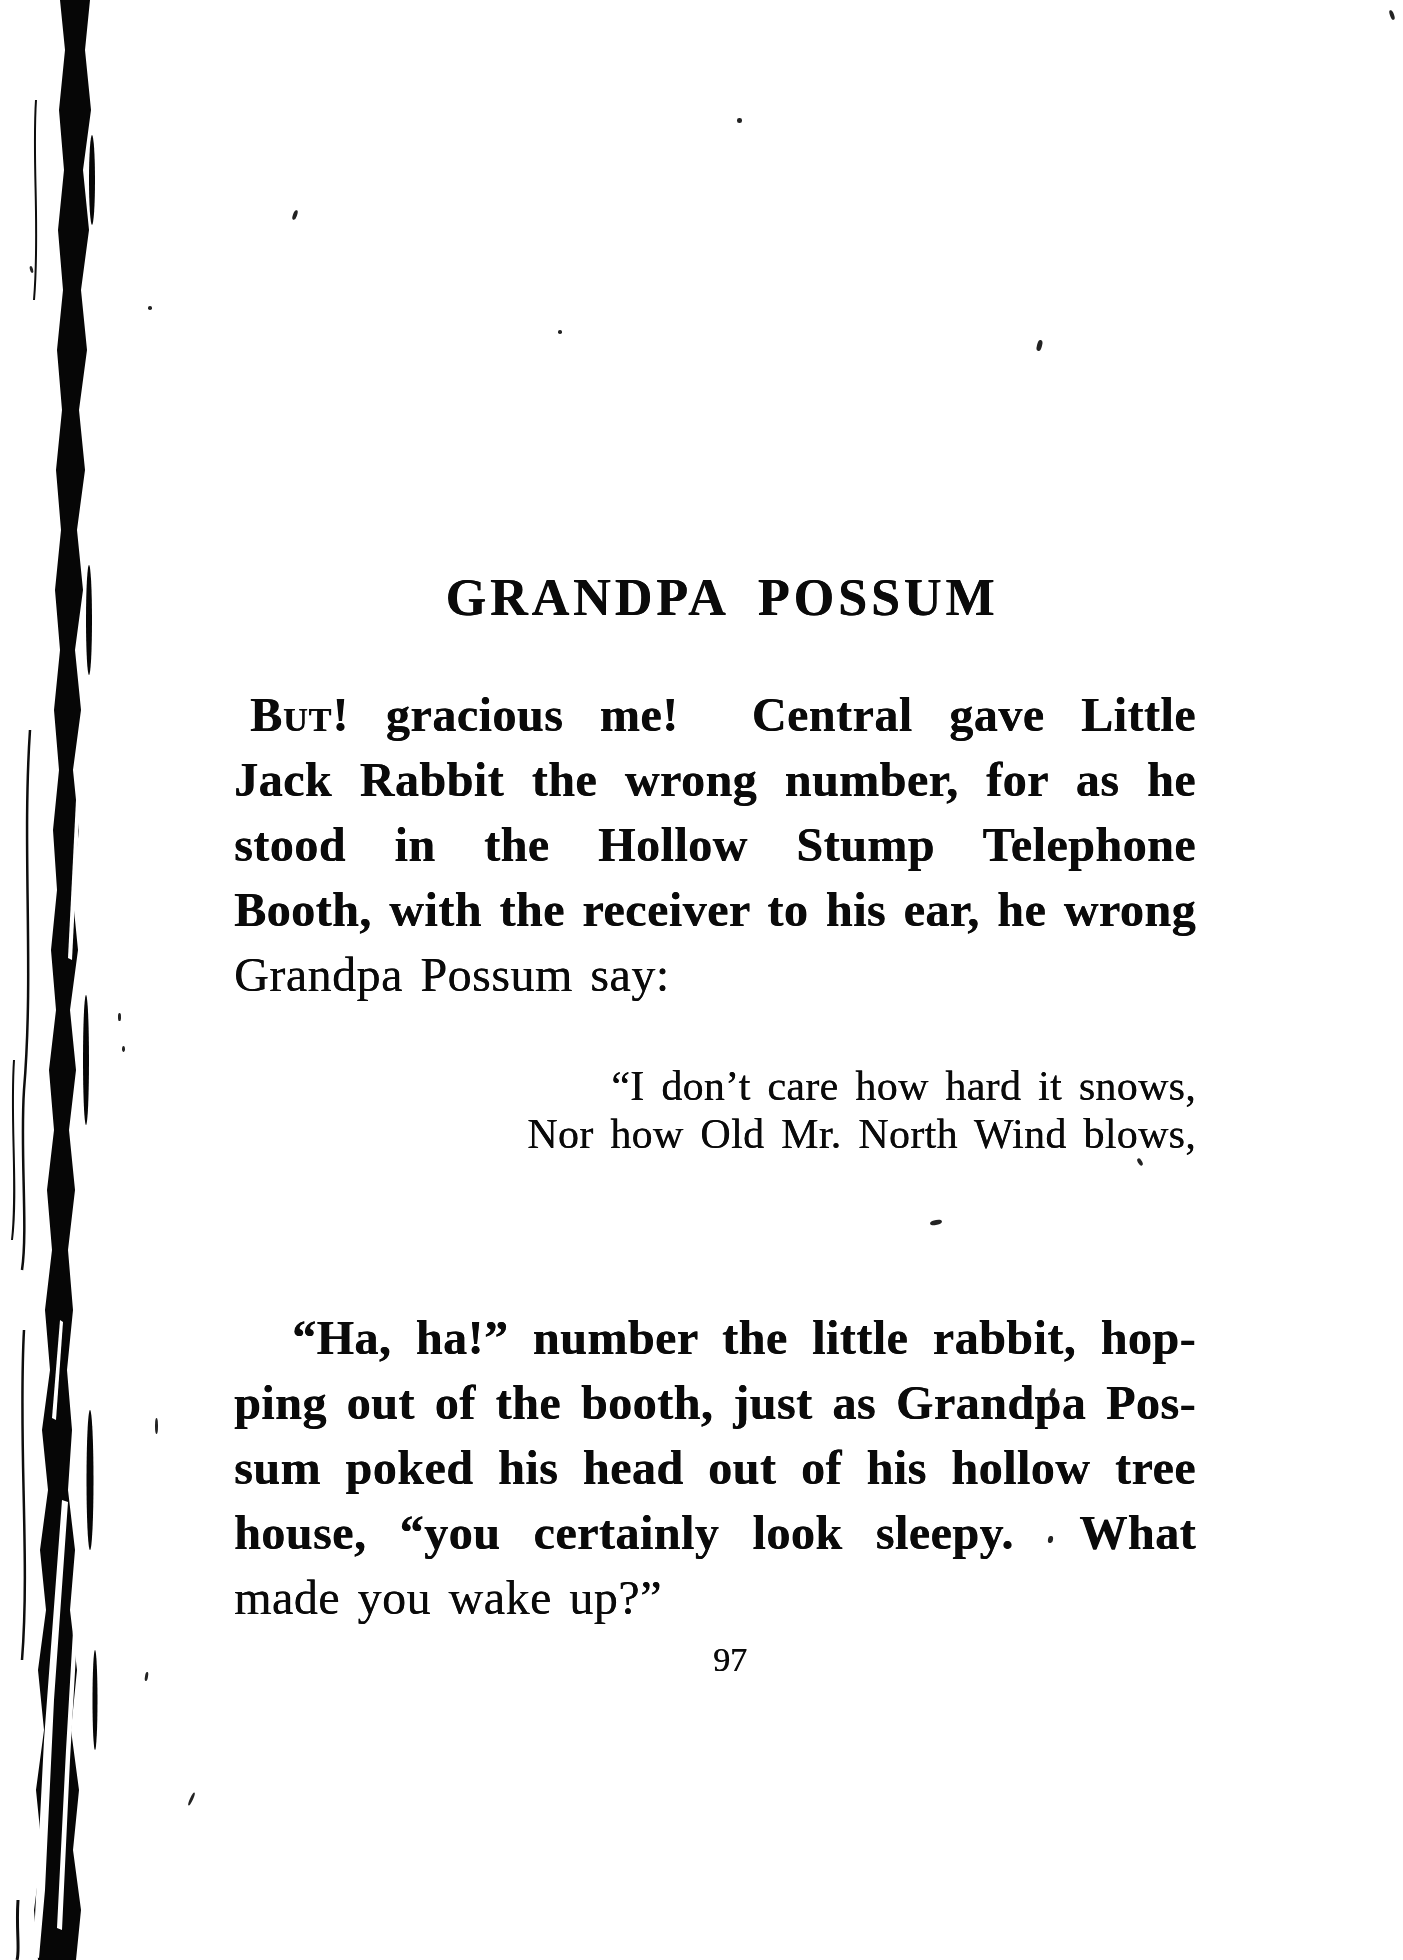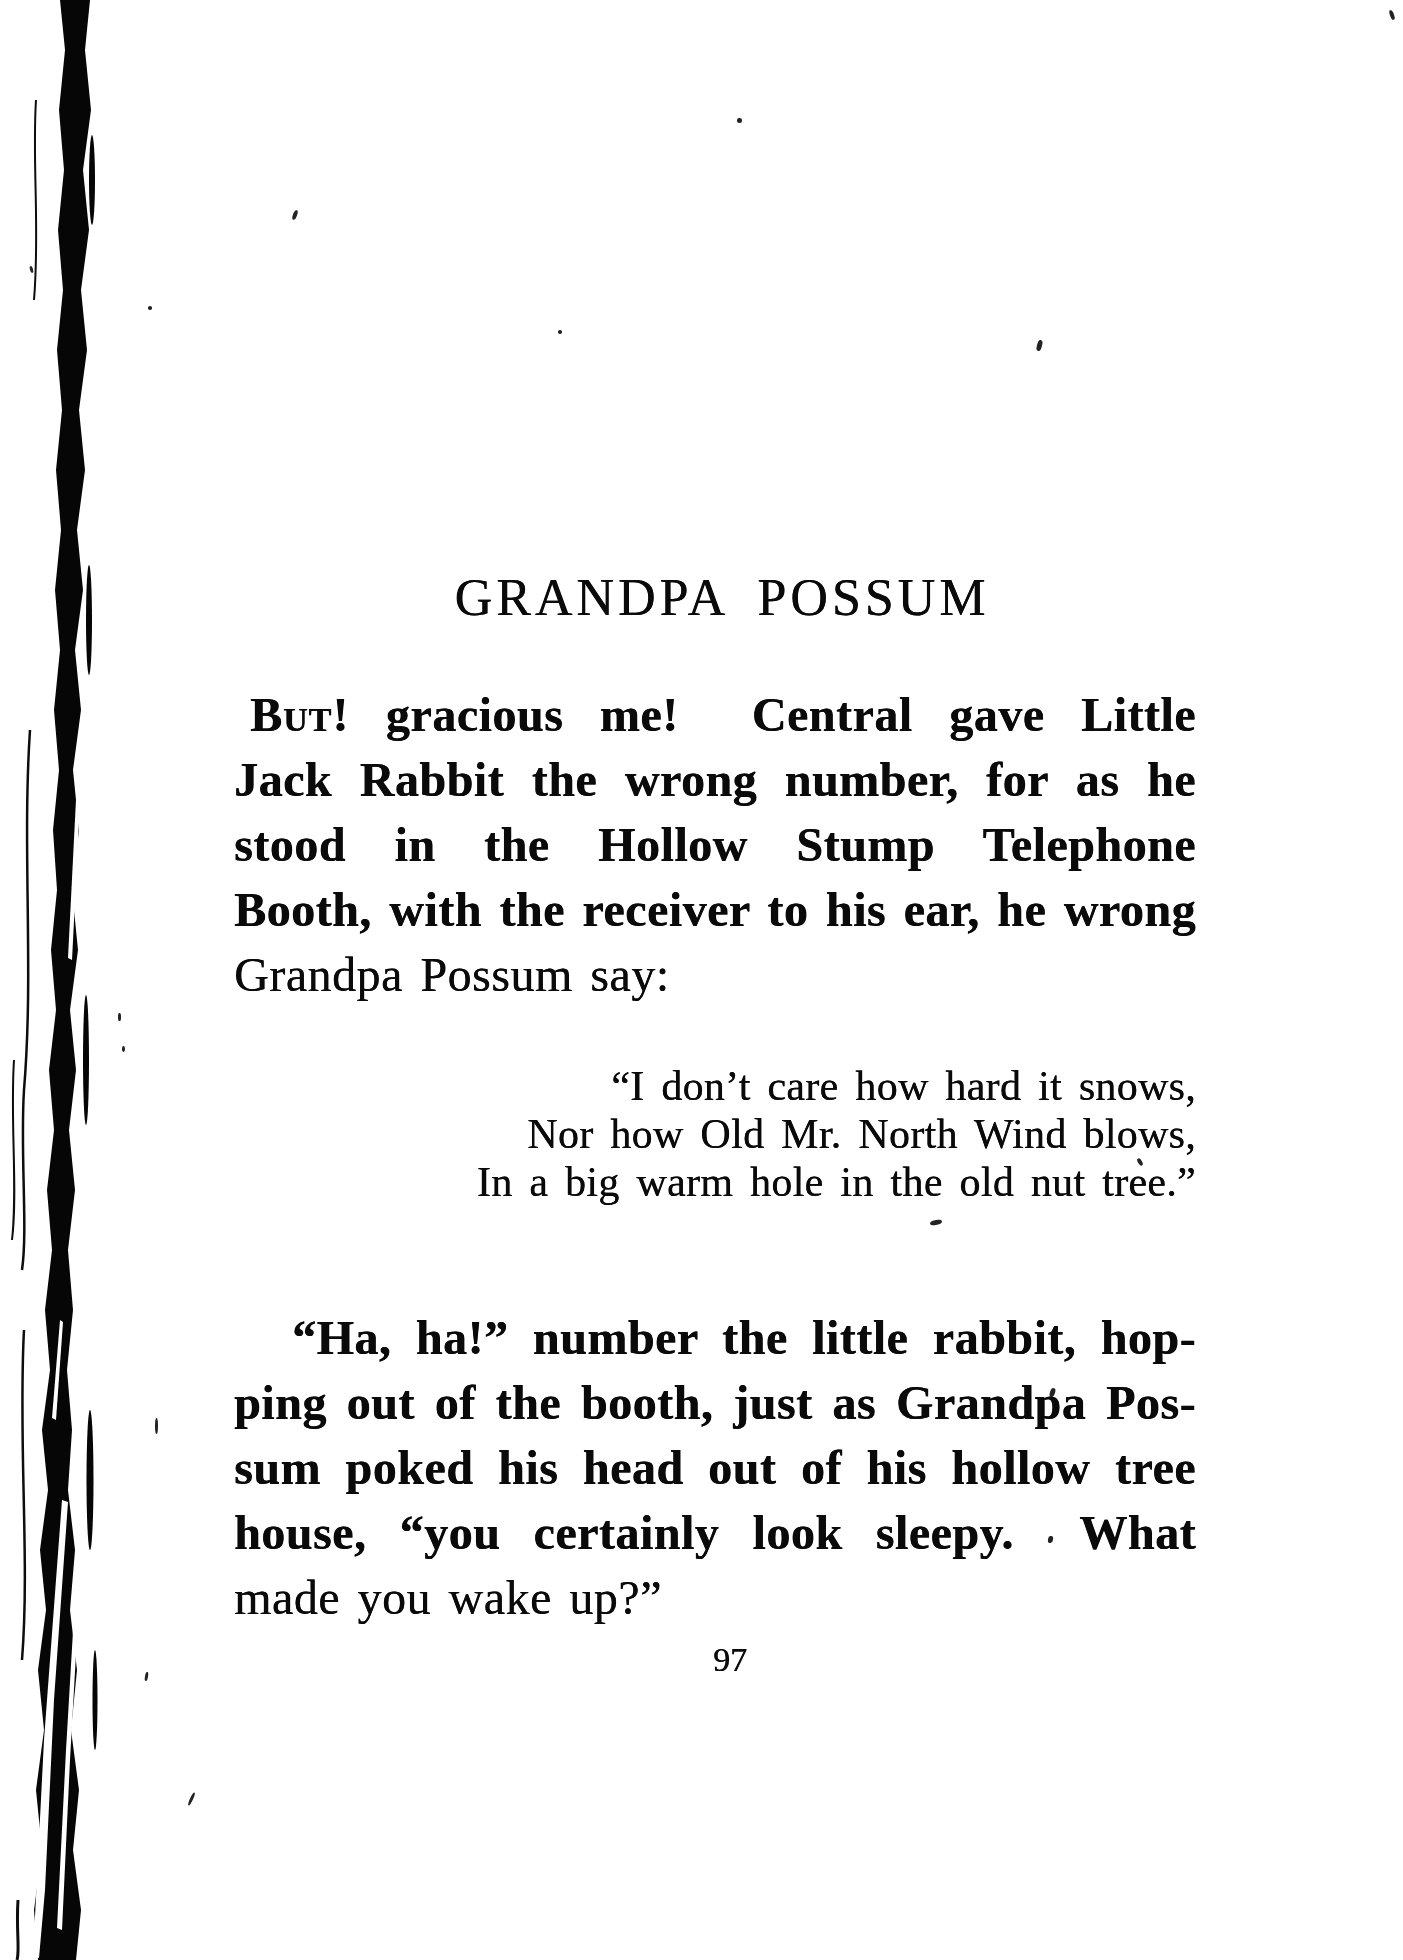--- a/index.html
+++ b/index.html
@@ -5,21 +5,21 @@
   html,body { margin:0; padding:0; background:#e8e8e8; }
   .page {
     position:relative; width:1403px; height:1960px; background:#ffffff;
     overflow:hidden; color:#0a0a0a;
     font-family:"Liberation Serif","DejaVu Serif",serif;
   }
   .binding { position:absolute; left:0; top:0; }
   .column { position:absolute; left:234px; top:0; width:962px; height:100%; }
   .title {
     position:absolute; left:0; right:0; top:572px; margin:0;
-    font-size:52px; font-weight:400; line-height:52px;
+    font-size:52px; font-weight:700; line-height:52px;
     letter-spacing:4px; word-spacing:14px; text-align:center; padding-left:14px;
     text-shadow:0.4px 0 0 currentColor;
   }
   .para { position:absolute; left:0; right:0; }
   .para1 { top:682px; }
   .para2 { top:1305px; }
   .bline {
     font-size:48px; line-height:65px; letter-spacing:0.5px; word-spacing:5px;
     white-space:pre-wrap; text-shadow:0.4px 0 0 currentColor;
   }
@@ -91,21 +91,20 @@
       <div class="bline just lead1"><span class="smallcaps">But!</span><span> gracious me!  Central gave Little</span></div>
       <div class="bline just">Jack Rabbit the wrong number, for as he</div>
       <div class="bline just">stood in the Hollow Stump Telephone</div>
       <div class="bline just">Booth, with the receiver to his ear, he wrong</div>
       <div class="bline">Grandpa Possum say:</div>
     </section>
 
     <section class="poem">
       <div class="pline pfirst">“I don’t care how hard it snows,</div>
       <div class="pline">Nor how Old Mr. North Wind blows,</div>
-      <div class="pline">In a big warm hole in the old nut tree.”</div>
     </section>
 
     <section class="para para2">
       <div class="bline just first">“Ha, ha!” number the little rabbit, hop-</div>
       <div class="bline just">ping out of the booth, just as Grandpa Pos-</div>
       <div class="bline just">sum poked his head out of his hollow tree</div>
       <div class="bline just">house, “you certainly look sleepy.  What</div>
       <div class="bline">made you wake up?”</div>
     </section>
 

